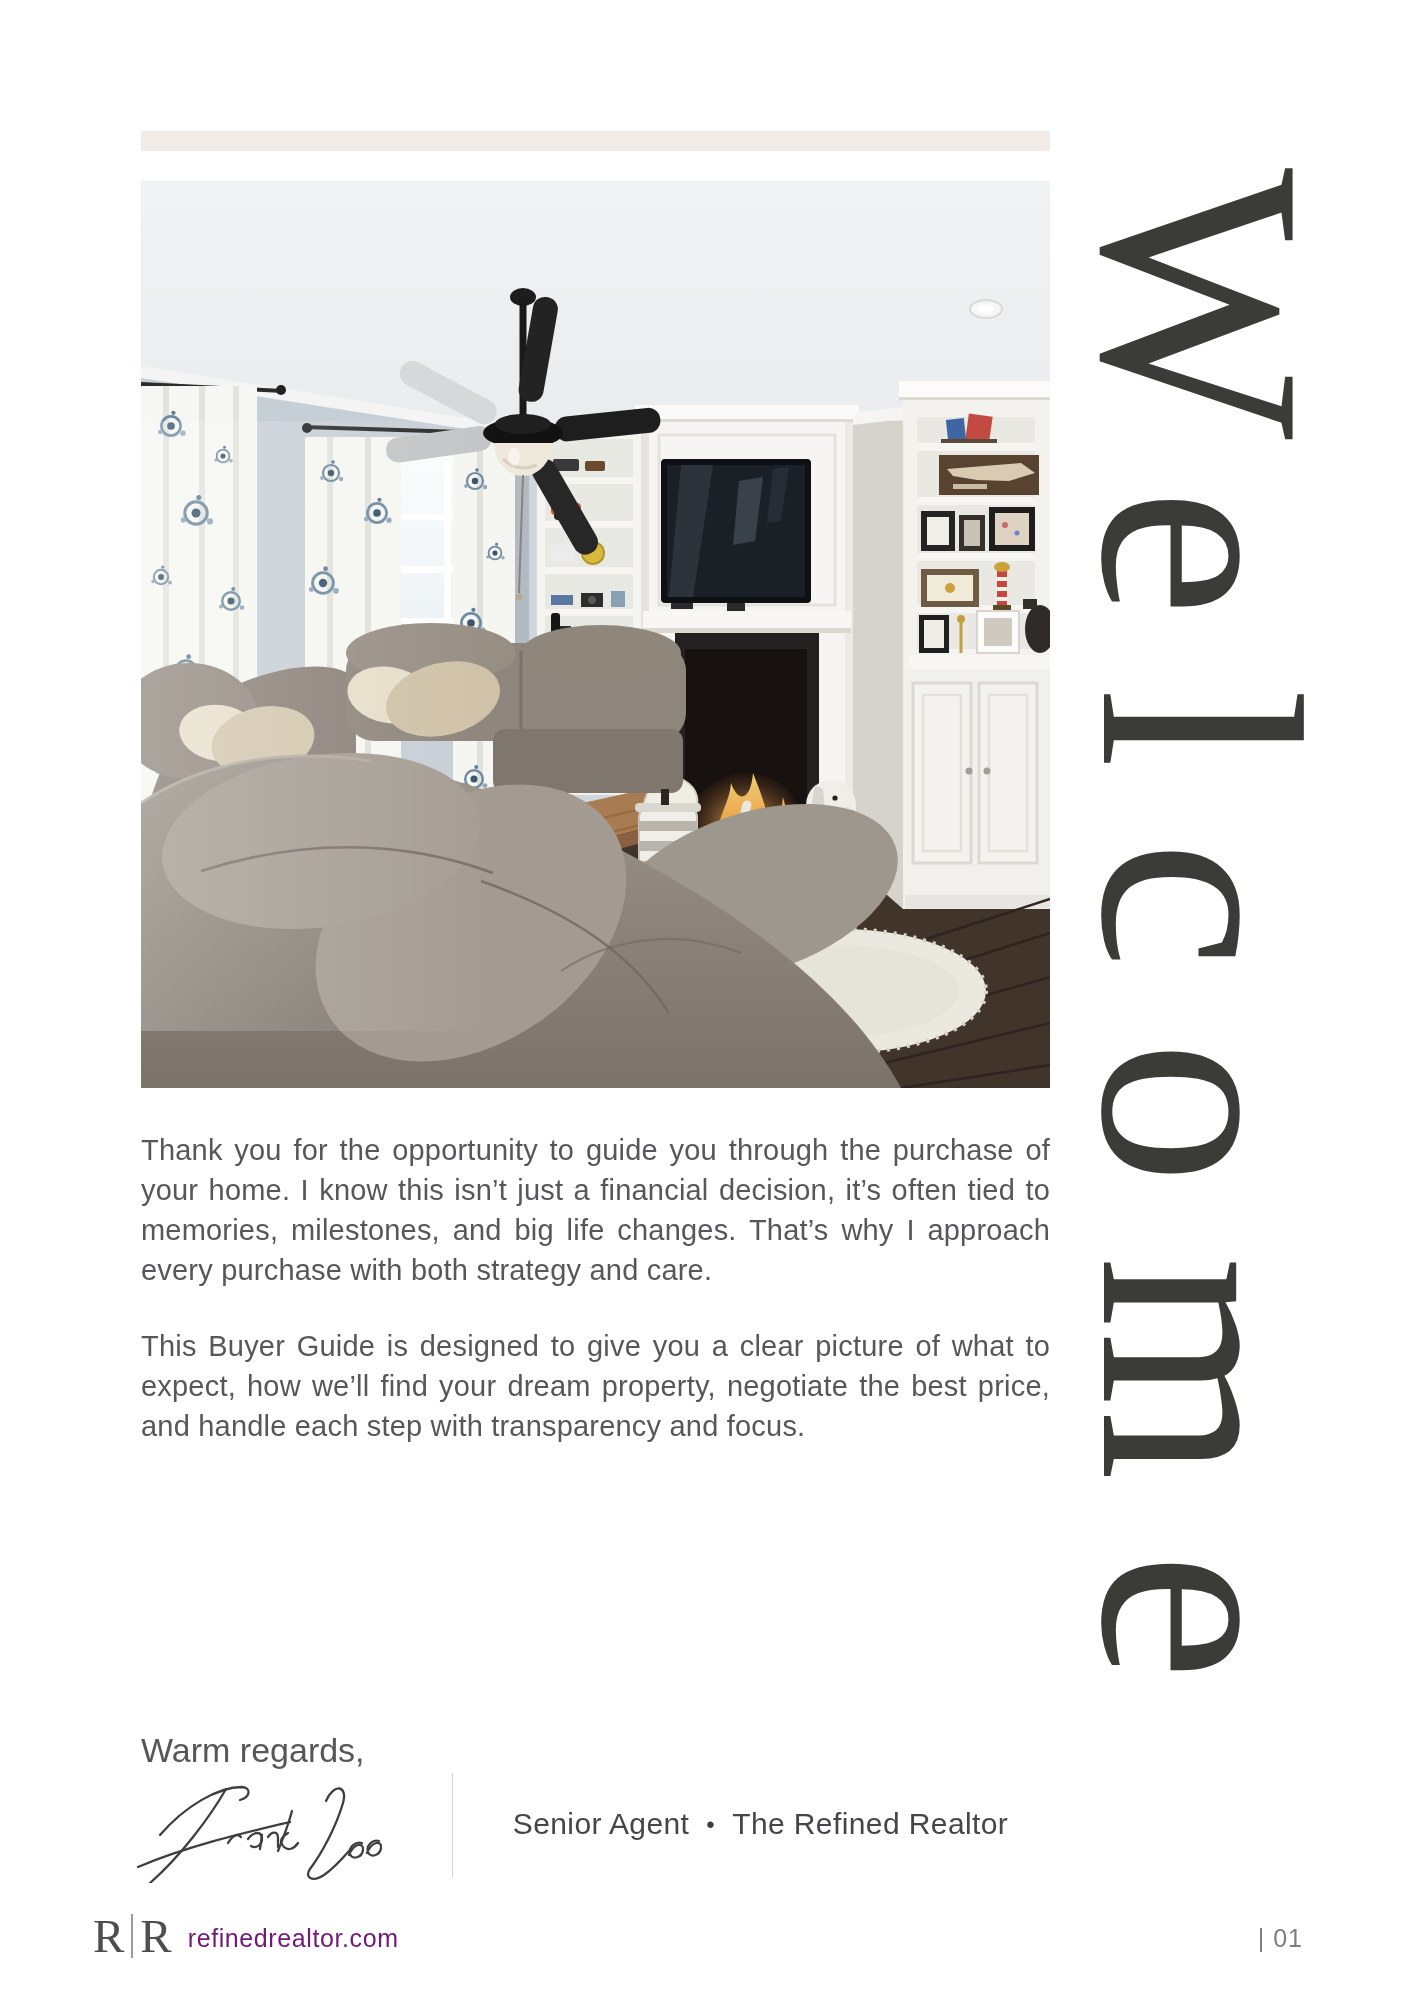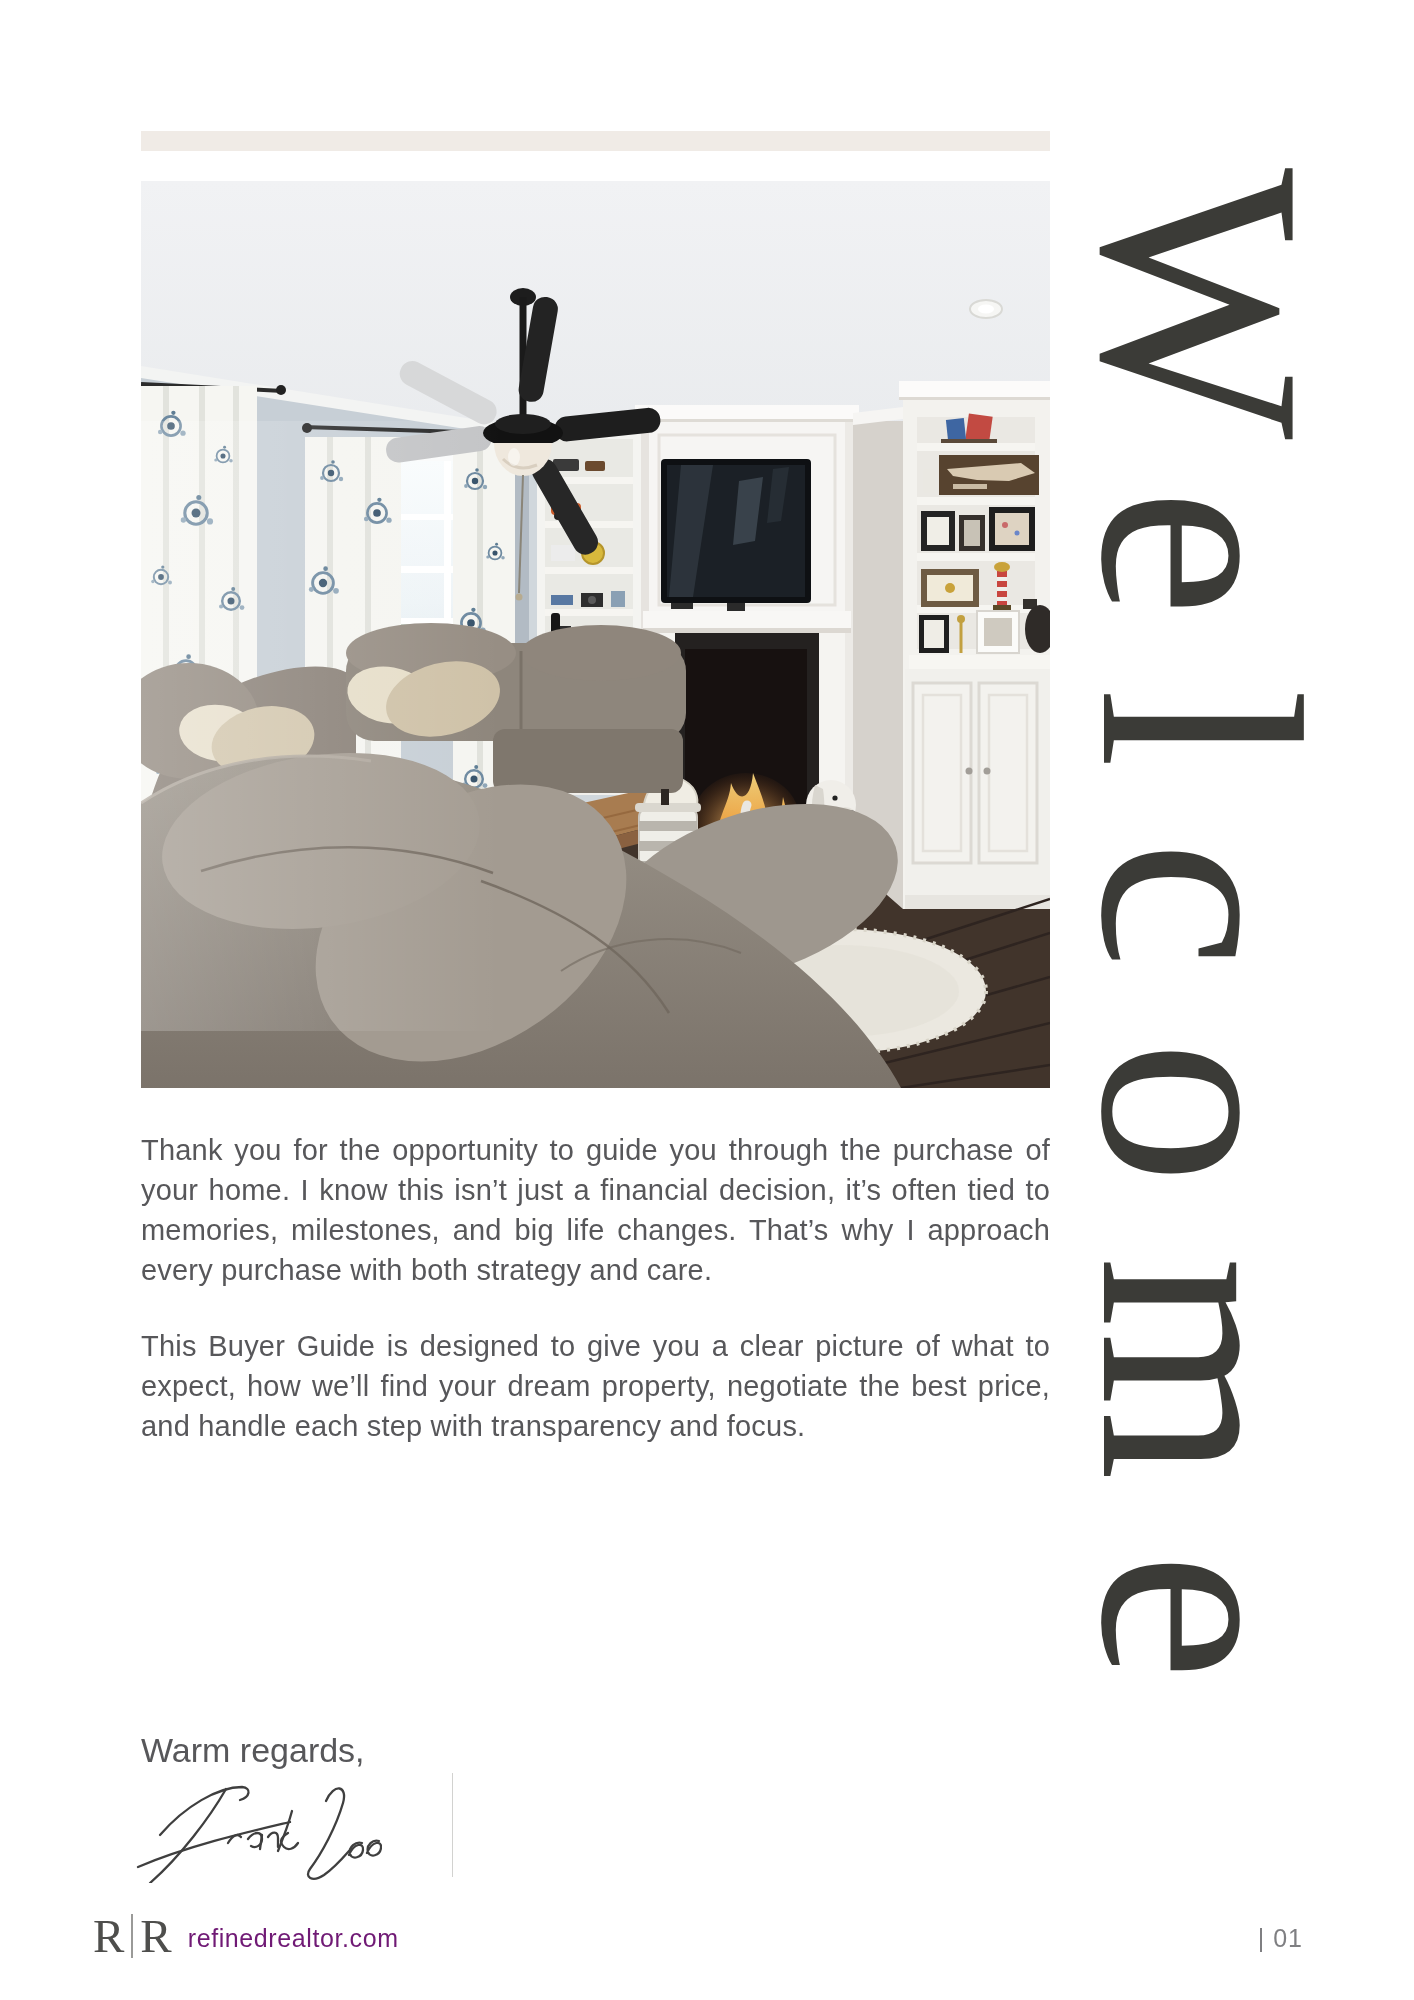--- a/index.html
+++ b/index.html
@@ -432,20 +432,25 @@
       <path d="M132,64 L130,78"></path>
       <path d="M138,66 C142,60 148,60 148,67 L148,76"></path>
       <path d="M162,40 C158,55 152,70 148,80"></path>
       <path d="M158,62 C152,66 148,70 154,76 C158,80 164,78 168,72"></path>
       <path d="M196,30 C204,12 218,14 213,32 C206,56 192,82 180,98 C174,106 182,112 194,104 C204,97 212,88 219,80"></path>
       <path d="M219,84 C224,72 234,71 233,79 C232,87 222,89 220,83 C218,76 226,70 232,72"></path>
       <path d="M237,82 C242,70 252,69 251,77 C250,85 240,87 238,81 C236,74 243,68 249,70"></path>
     </g>
   </svg>
   <div class="sig-divider"></div>
+  <div class="agent-line">
+    <span>Senior Agent</span>
+    <span class="bullet">•</span>
+    <span>The Refined Realtor</span>
+  </div>
 </div>
 
 <div class="footer-left">
   <span class="logo-r">R</span>
   <span class="logo-bar"></span>
   <span class="logo-r">R</span>
   <span class="website">refinedrealtor.com</span>
 </div>
 <div class="page-number">| 01</div>
 

